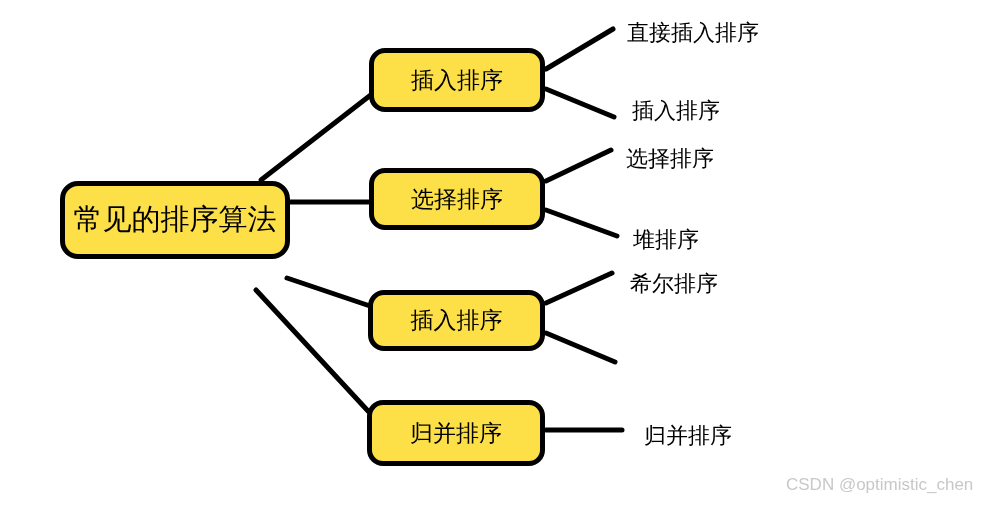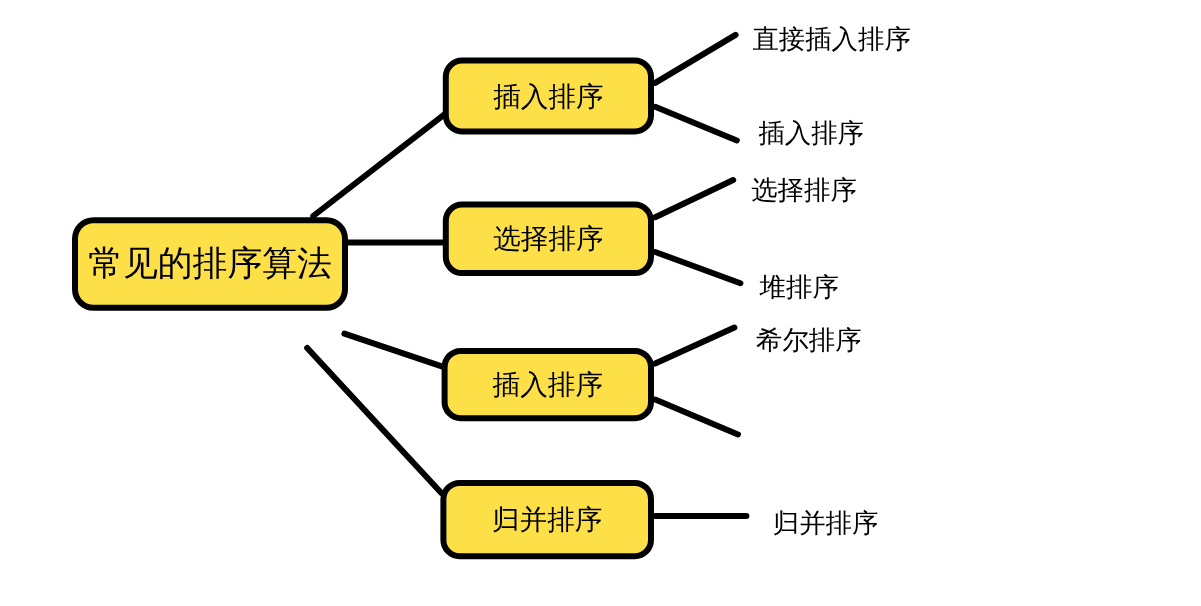--- a/index.html
+++ b/index.html
@@ -98,14 +98,15 @@
     <span>归并排序</span>
   </div>
 
   <div class="leaf leaf-1">直接插入排序</div>
   <div class="leaf leaf-2">插入排序</div>
   <div class="leaf leaf-3">选择排序</div>
   <div class="leaf leaf-4">堆排序</div>
   <div class="leaf leaf-5">希尔排序</div>
   <div class="leaf leaf-7">归并排序</div>
 
+  <div class="watermark">CSDN @optimistic_chen</div>
 
 </div>
 
 </body></html>

